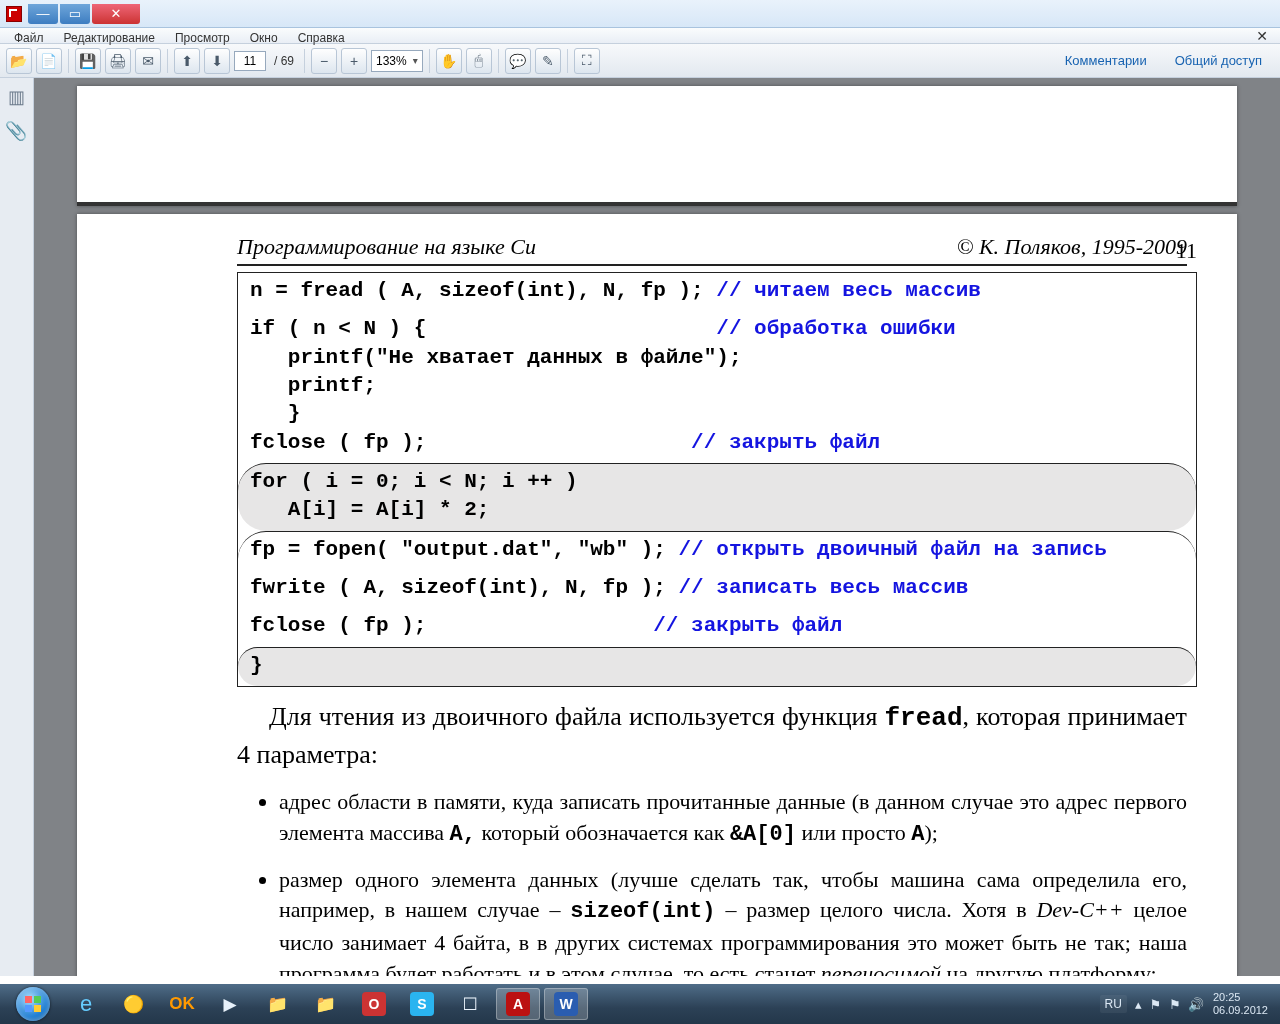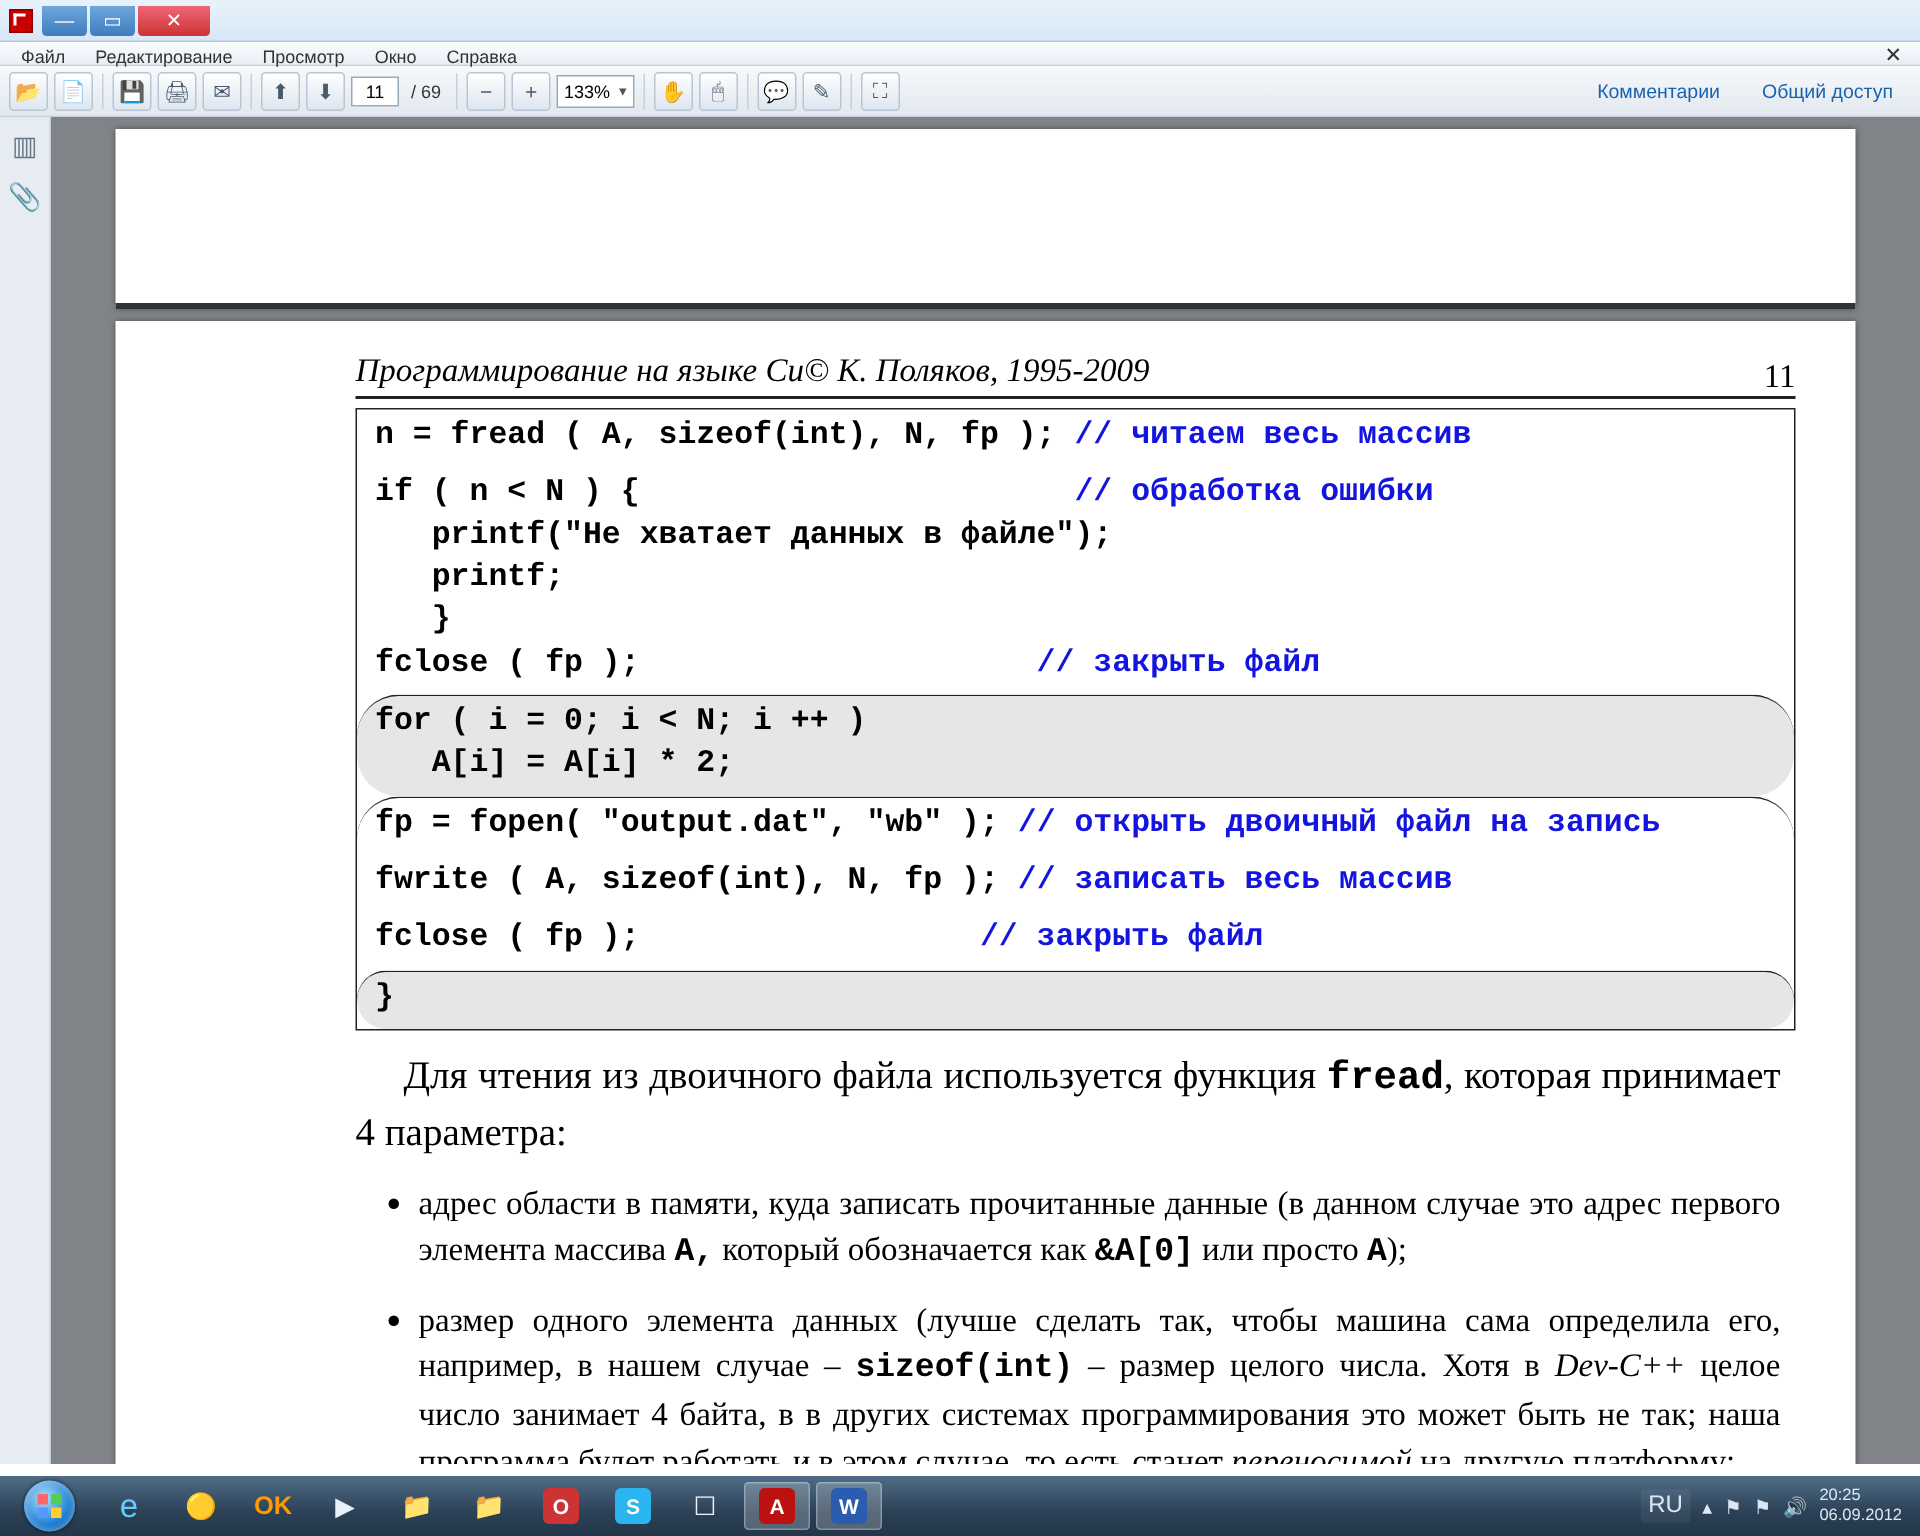--- a/index.html
+++ b/index.html
@@ -31,21 +31,21 @@
 
 .body { display:flex; height: calc(100% - 28px - 24px - 34px - 40px); }
 .sidebar { width:34px; background:#e7ecf2; border-right:1px solid #c5d0dd; display:flex; flex-direction:column; align-items:center; padding-top:8px; gap:12px; }
 .sideicon { width:22px; height:22px; color:#6b7a8b; font-size:18px; display:flex; align-items:center; justify-content:center; }
 
 .docarea { flex:1; background:#808387; overflow:auto; position:relative; }
 .page { background:#fff; margin: 8px auto 0 auto; width: 1160px; padding: 0; box-shadow: 0 0 4px rgba(0,0,0,.4); }
 .page-gap { height:120px; border-bottom:4px solid #333; }
 .page-content { padding: 20px 40px 30px 160px; position: relative; }
 .pagenum { position:absolute; top: 24px; right: 40px; font-family: "Times New Roman", serif; font-size: 22px; }
-.pageheader { display:flex; justify-content:flex-start; font-family: "Times New Roman", serif; font-style: italic; font-size: 22px; border-bottom: 2px solid #222; padding-bottom: 4px; }
+.pageheader { display:flex; justify-content:space-between; font-family: "Times New Roman", serif; font-style: italic; font-size: 22px; border-bottom: 2px solid #222; padding-bottom: 4px; margin-right: 10px; }
 
 .codebox { border: 1px solid #222; margin-top: 6px; font-family: "Courier New", monospace; font-size: 21px; font-weight: bold; line-height: 1.35; }
 .codebox .sec { padding: 4px 12px 6px 12px; }
 .codebox .hr { border-top: 1px solid #222; border-radius: 28px; }
 .codebox .grey { background:#e7e6e6; }
 .cmt { color:#1414e0; }
 .codeline { white-space: pre; }
 
 .para { font-family:"Times New Roman", serif; font-size:26px; line-height:1.4; margin-top:12px; text-align:justify; padding-right:10px; }
 .para .mono { font-family:"Courier New", monospace; font-weight:bold; }
@@ -59,21 +59,21 @@
 .taskbar { position:absolute; left:0; right:0; bottom:0; height:40px; background: linear-gradient(#4f6d88, #2c4156 60%, #23374a); display:flex; align-items:center; padding: 0 6px; gap:4px; }
 .startbtn { width:54px; height:36px; border-radius:4px; display:flex; align-items:center; justify-content:center; }
 .orb { width:34px; height:34px; border-radius:50%; background: radial-gradient(circle at 40% 35%, #aee1ff, #1a7bd1 60%, #034a87); box-shadow: inset 0 0 6px #fff8, 0 0 3px #000a; position:relative; }
 .orb::before { content:""; position:absolute; top:9px; left:9px; width:7px; height:7px; background:#f66; box-shadow: 9px 0 0 #5c5, 0 9px 0 #59f, 9px 9px 0 #fc3; }
 .tbicon { width:44px; height:32px; border-radius:3px; display:flex; align-items:center; justify-content:center; font-size:17px; color:#e8f1fa; position:relative; }
 .tbicon.active { background: rgba(255,255,255,.22); box-shadow: inset 0 0 0 1px rgba(255,255,255,.3); }
 .tbicon .badge { width:24px; height:24px; border-radius:4px; background:#fff; color:#333; display:flex; align-items:center; justify-content:center; font-size:14px; font-weight:bold; }
 .tray { margin-left:auto; display:flex; align-items:center; gap:8px; color:#dbe7f3; font-size:11px; padding-right:6px; }
 .tray .clk { line-height:1.2; }
 .tray .ico { font-size:13px; }
-.lang { background: rgba(255,255,255,.06); padding:2px 5px; border-radius:2px; font-size:16px; }
+.lang { background: rgba(255,255,255,.06); padding:2px 5px; border-radius:2px; font-size:12px; }
 </style>
 </head>
 <body>
 
 <div class="titlebar">
   <div class="appicon"></div>
   <div class="winbtns">
     <div class="winbtn min">—</div>
     <div class="winbtn max">▭</div>
     <div class="winbtn close">✕</div>

